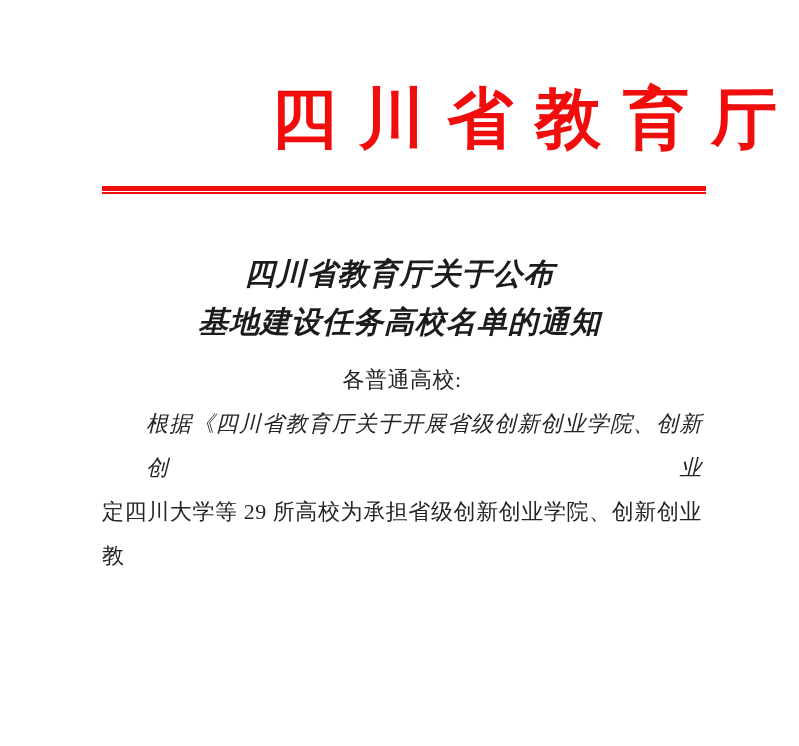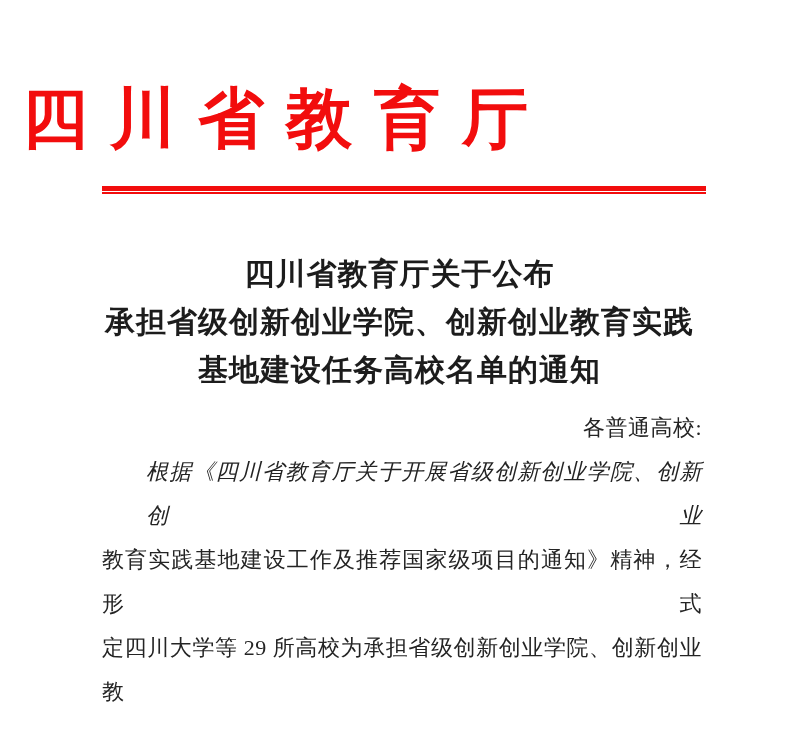--- a/index.html
+++ b/index.html
@@ -15,21 +15,21 @@
   }
   .page {
     position: relative;
     width: 799px;
     height: 746px;
     background: #ffffff;
   }
   
   .letterhead {
     margin-top: 84px;
-    text-align: left;
+    text-align: right;
     color: #f20d0d;
     font-size: 66px;
     font-weight: bold;
     letter-spacing: 22px;
     text-indent: 22px; 
     line-height: 70px;
     white-space: nowrap;
   }
   
   .divider {
@@ -46,32 +46,33 @@
     margin: 56px 0 0 0;
     text-align: center;
     font-size: 30px;
     font-weight: bold;
     color: #1c1c1c;
     line-height: 48px;
     letter-spacing: 1px;
   }
   .title-line {
     display: block;
+    font-style: italic;
   }
   
   .content {
     margin: 12px 0 0 102px;
     width: 600px;
     font-size: 22px;
     line-height: 44px;
     color: #242424;
     letter-spacing: 0.5px;
   }
   .salutation {
-    text-align: right;
+    text-align: center;
   }
   .para-line {
     text-align: justify;
   }
   .para-line.stretch {
     text-align-last: justify;
   }
   .para-line.indent {
     padding-left: 44px; 
     font-style: italic;
@@ -81,26 +82,24 @@
 <body>
 
 <div class="page">
 
   <div class="letterhead">四川省教育厅</div>
 
   <div class="divider"></div>
 
   <h1 class="doc-title">
     <span class="title-line">四川省教育厅关于公布</span>
-    <span class="title-line">承担省级创新创业学院、创新创业教育实践</span>
     <span class="title-line">基地建设任务高校名单的通知</span>
   </h1>
 
   <div class="content">
     <div class="salutation">各普通高校:</div>
 
     <div class="para-line stretch indent">根据《四川省教育厅关于开展省级创新创业学院、创新创业</div>
-    <div class="para-line stretch">教育实践基地建设工作及推荐国家级项目的通知》精神，经形式</div>
     <div class="para-line stretch">定四川大学等 29 所高校为承担省级创新创业学院、创新创业教</div>
 
   </div>
 
 </div>
 
 </body></html>

